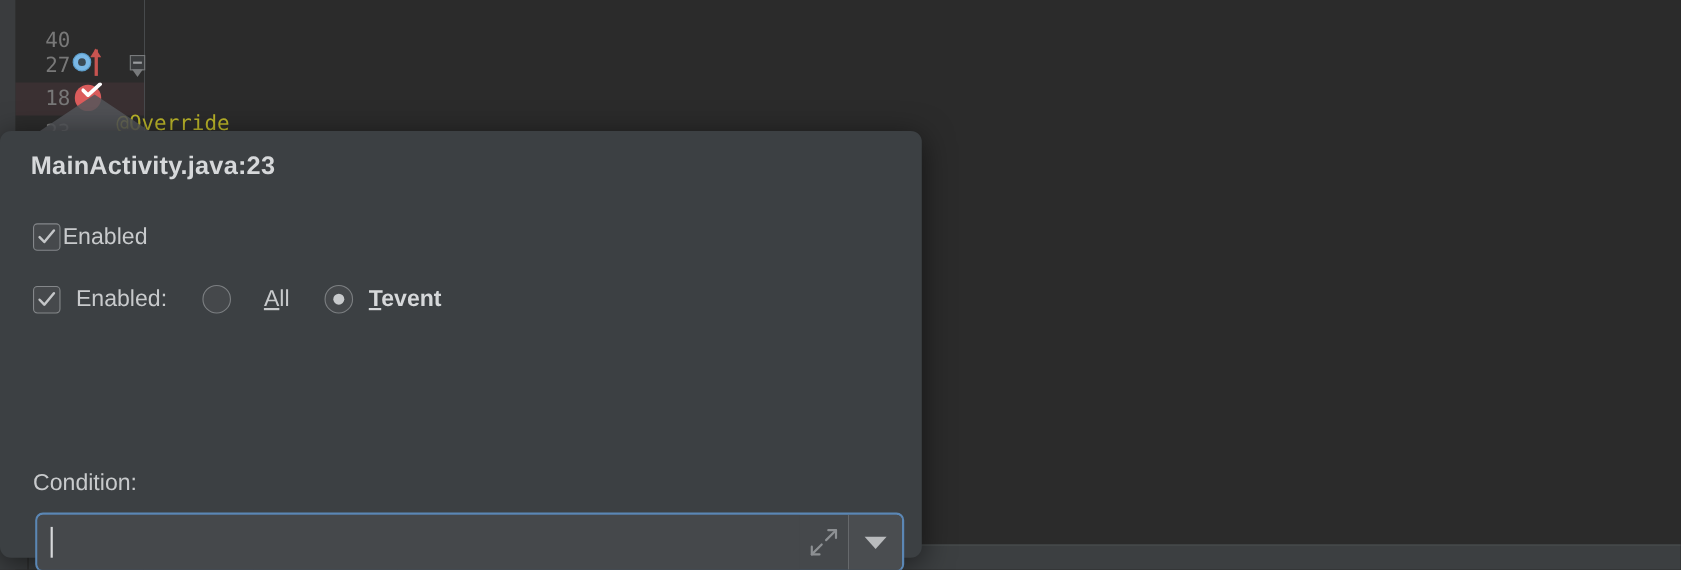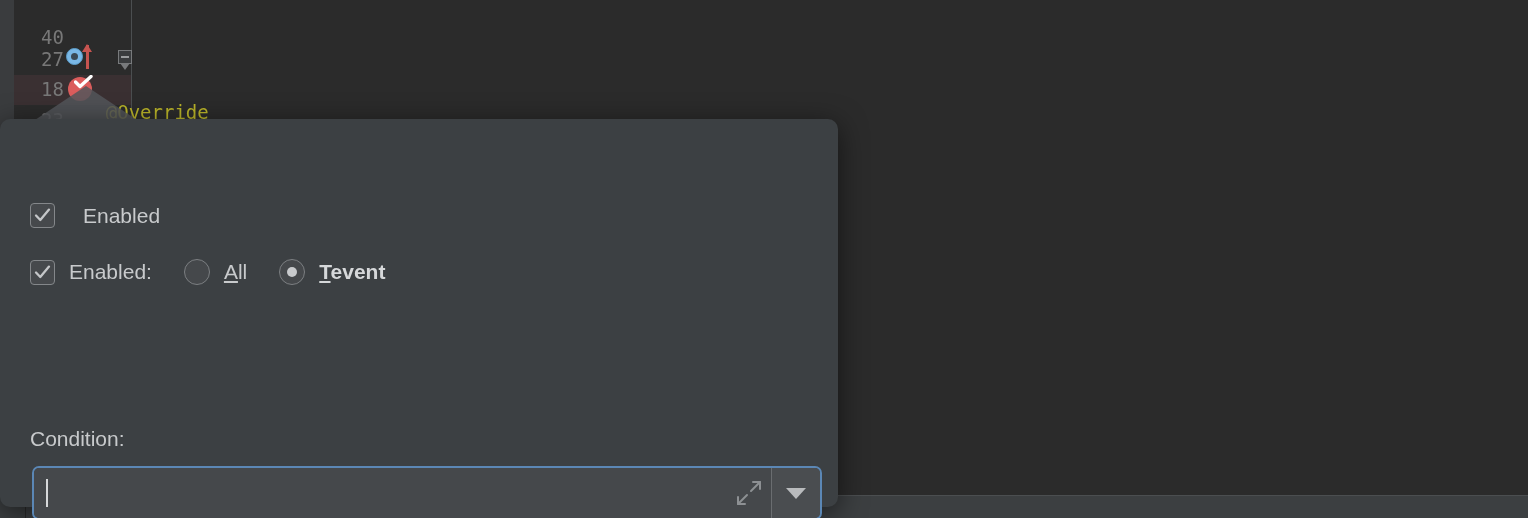--- a/index.html
+++ b/index.html
@@ -261,21 +261,21 @@
     font-family: "Liberation Sans", sans-serif;
     letter-spacing: 0.2px;
   }
 
   .row-enabled {
     position: absolute;
     left: 30px;
     top: 84px;
     display: flex;
     align-items: center;
-    gap: 28px;
+    gap: 2px;
   }
   .row-suspend {
     position: absolute;
     left: 30px;
     top: 140px;
     display: flex;
     align-items: center;
   }
   .lbl {
     font-size: 21px;
@@ -455,41 +455,42 @@
       <div class="cell" style="left:25px; width:105px;"></div>
       <div class="cell" style="left:130px; width:100px;"></div>
       <div class="cell" style="left:230px; width:75px;"></div>
       <div class="cell" style="left:305px; width:56px;"></div>
       <div class="cell" style="left:361px; width:1167px; border-right:none;"></div>
     </div>
   </div>
 
   <div class="dialog">
 
+    <div class="dlg-title">MainActivity.java:23</div>
 
     <div class="row-enabled">
       <span class="cbx">
         <svg width="19" height="19" viewBox="0 0 19 19">
           <path d="M3 9.5 L7.3 14 L16 3.6" fill="none" stroke="#c4c6c8" stroke-width="2.3" stroke-linecap="round" stroke-linejoin="round"></path>
         </svg>
       </span>
       <span class="lbl">Enabled</span>
     </div>
 
     <div class="row-suspend">
       <span class="cbx">
         <svg width="19" height="19" viewBox="0 0 19 19">
           <path d="M3 9.5 L7.3 14 L16 3.6" fill="none" stroke="#c4c6c8" stroke-width="2.3" stroke-linecap="round" stroke-linejoin="round"></path>
         </svg>
       </span>
       <span class="lbl" style="margin-left:14px;">Enabled:</span>
 
       <span class="radio-group" style="margin-left:32px;">
         <span class="radio"></span>
-        <span class="lbl" style="margin-left:14px;"><span class="mn">A</span><span>ll</span></span>
+        <span class="lbl" style="margin-left:30px;"><span class="mn">A</span><span>ll</span></span>
       </span>
 
       <span class="radio-group" style="margin-left:32px;">
         <span class="radio checked"></span>
         <span class="lbl strong" style="margin-left:14px;"><span class="mn">T</span><span>event</span></span>
       </span>
     </div>
 
     <div class="cond-label">Condition:</div>
 

